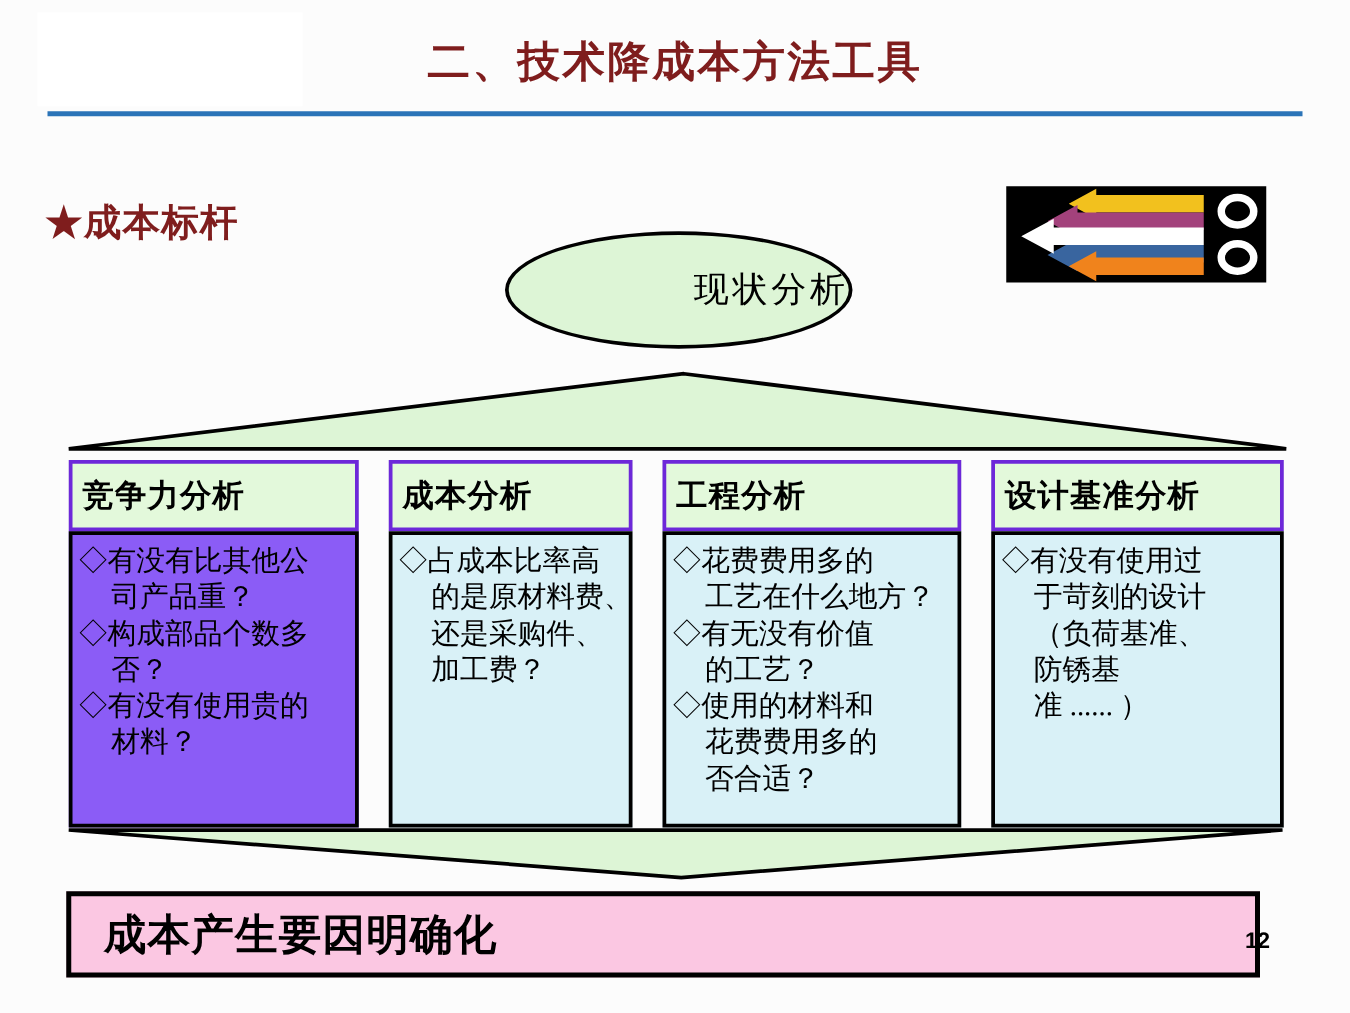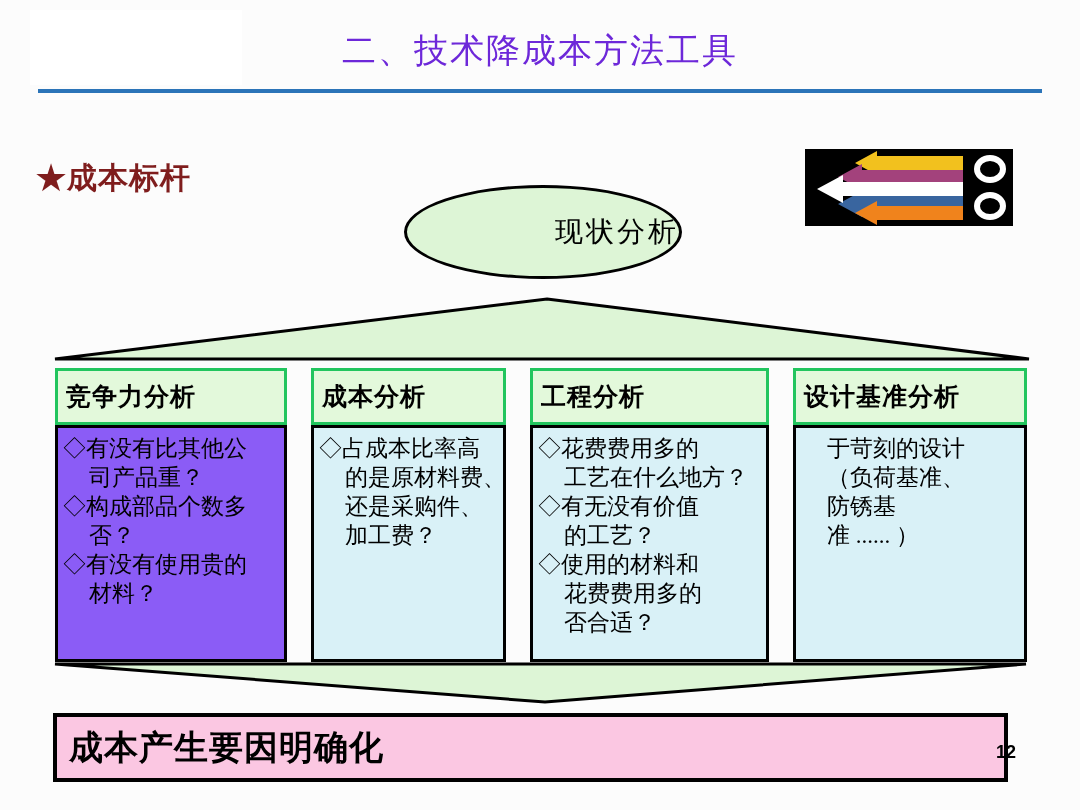--- a/index.html
+++ b/index.html
@@ -11,21 +11,21 @@
     overflow:hidden;
   }
   .slide{position:absolute;inset:0;background:#fcfcfc;}
   .corner-box{
     position:absolute;left:30px;top:10px;width:212px;height:75px;
     background:#ffffff;
   }
   .slide-title{
     position:absolute;left:25px;top:22px;width:1030px;height:56px;
     line-height:56px;text-align:center;
-    font-size:34px;font-weight:400;color:#6d28d9;
+    font-size:34px;font-weight:700;color:#7f1d1d;
     letter-spacing:2px;
   }
   .title-rule{
     position:absolute;left:38px;top:89px;width:1004px;height:4px;
   }
   .section-label{
     position:absolute;left:36px;top:158px;
     font-size:30px;font-weight:700;
     font-family:"Liberation Serif", serif;
     letter-spacing:1px;
@@ -53,38 +53,38 @@
   .columns{
     position:absolute;left:55px;top:368px;width:972px;height:294px;
     display:flex;justify-content:space-between;z-index:1;
   }
   .col{display:flex;flex-direction:column;box-sizing:border-box;}
   .col:nth-child(1){width:232px;}
   .col:nth-child(2){width:195px;}
   .col:nth-child(3){width:239px;}
   .col:nth-child(4){width:234px;}
   .col-header{
-    box-sizing:border-box;height:57px;border:3px solid #22c55e;
+    box-sizing:border-box;height:57px;border:3px solid #6d28d9;
     display:flex;align-items:center;padding-left:8px;
     font-size:25px;font-weight:700;color:#000;
     font-family:"Liberation Serif", serif;
     letter-spacing:1px;
   }
   .col-body{
     box-sizing:border-box;flex:1;border:3px solid #000;
     padding:6px 2px 0 5px;
     font-size:23px;line-height:29px;color:#000;
     font-family:"Liberation Serif", serif;
   }
   .col-body .line{white-space:nowrap;}
   .col-body .line.cont{padding-left:26px;}
   .banner{
     position:absolute;left:53px;top:713px;width:955px;height:69px;
     box-sizing:border-box;border:4px solid #000;
-    display:flex;align-items:center;padding-left:12px;
+    display:flex;align-items:center;padding-left:26px;
     z-index:1;
   }
   .banner span{
     font-size:34px;font-weight:700;color:#000;
     font-family:"Liberation Serif", serif;
     letter-spacing:1px;
   }
   .page-number{
     position:absolute;left:996px;top:742px;width:30px;
     font-size:18px;font-weight:700;color:#000;z-index:2;
@@ -154,20 +154,21 @@
           <div class="line">◇有无没有价值</div>
           <div class="line cont">的工艺？</div>
           <div class="line">◇使用的材料和</div>
           <div class="line cont">花费费用多的</div>
           <div class="line cont">否合适？</div>
         </div>
       </div>
       <div class="col">
         <div class="col-header" style="background: rgb(227, 249, 219);">设计基准分析</div>
         <div class="col-body" style="background: rgb(217, 241, 247);">
+          <div class="line">◇有没有使用过</div>
           <div class="line cont">于苛刻的设计</div>
           <div class="line cont">（负荷基准、</div>
           <div class="line cont">防锈基</div>
           <div class="line cont">准 ...... ）</div>
         </div>
       </div>
     </div>
 
   <div class="banner" id="banner" style="background: rgb(251, 199, 226);">
     <span>成本产生要因明确化</span>

